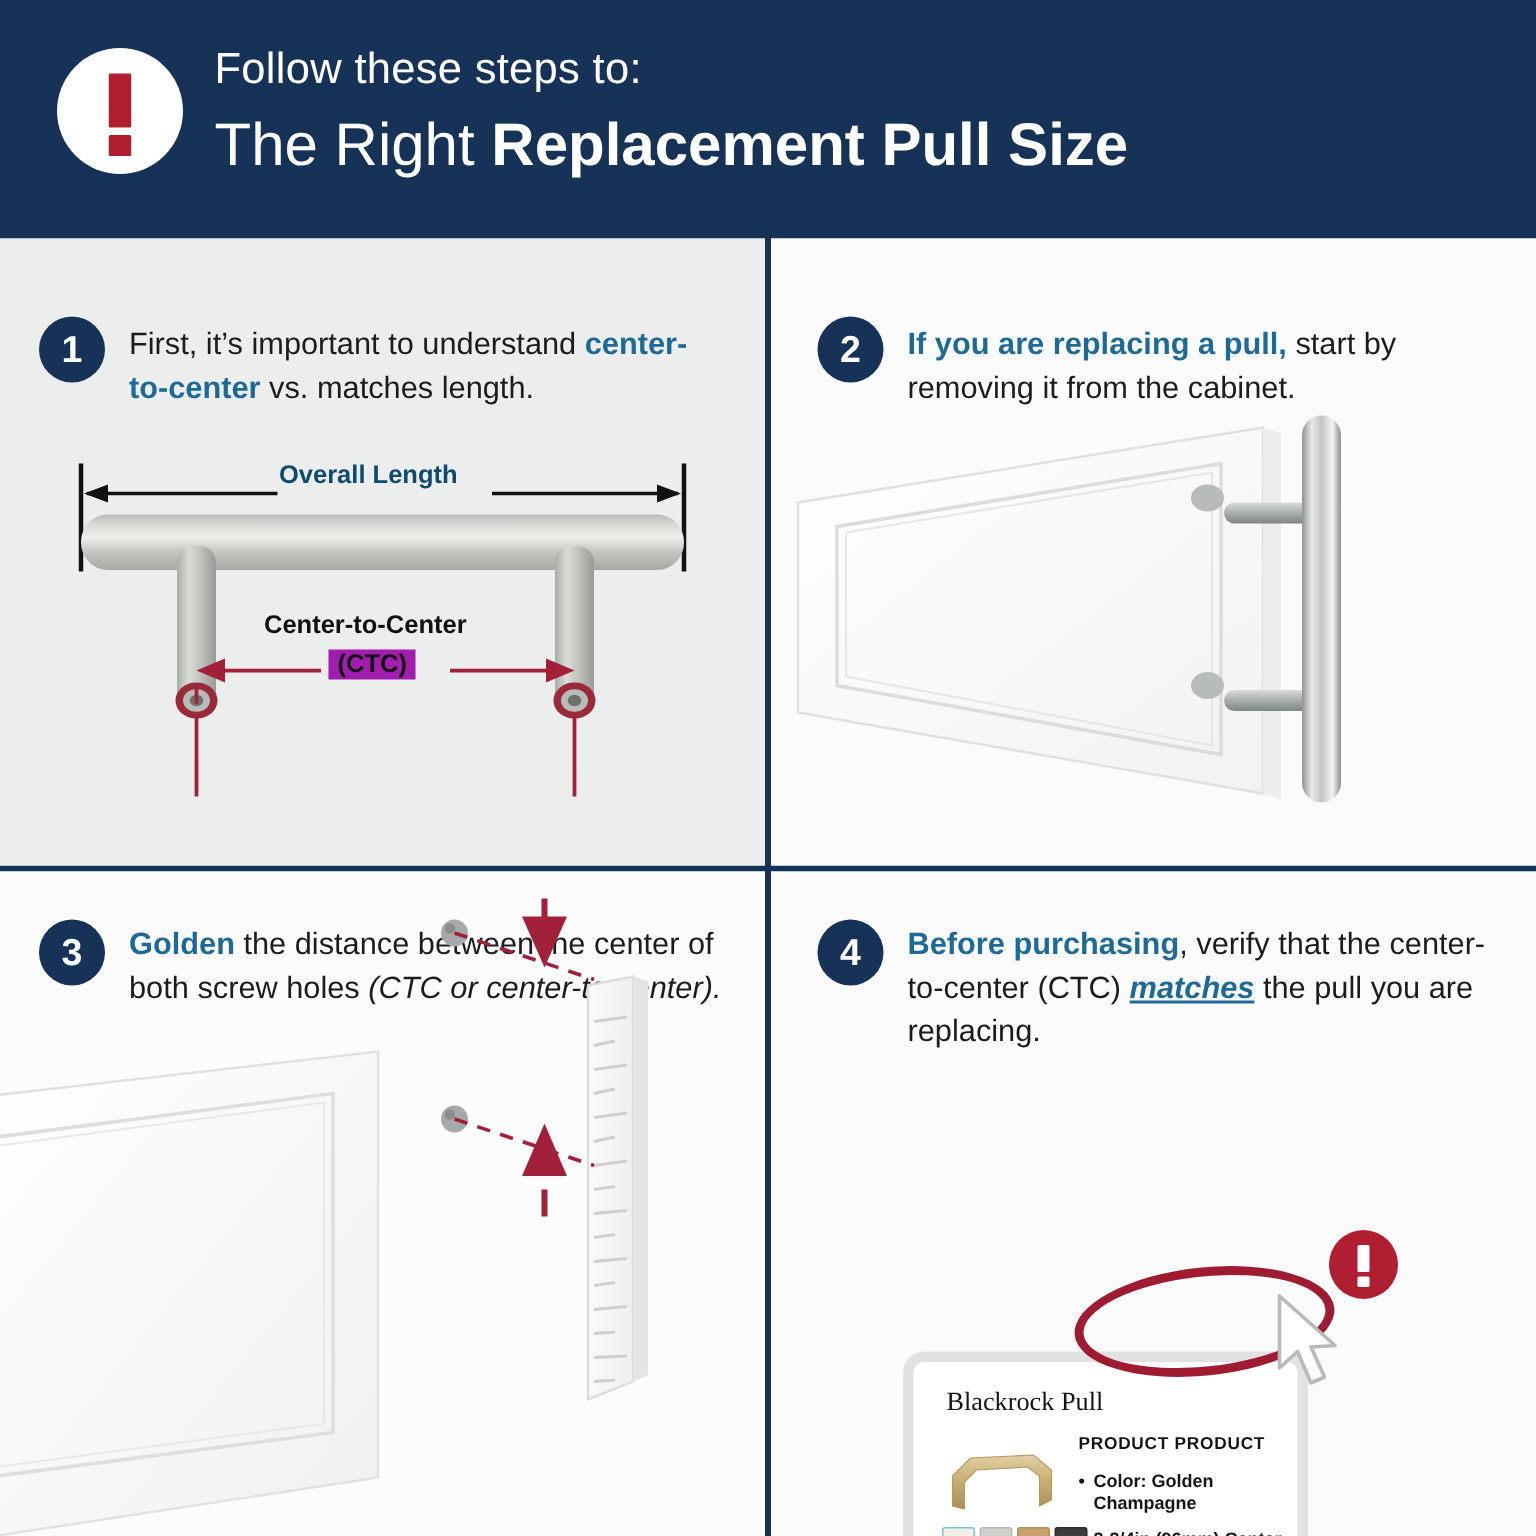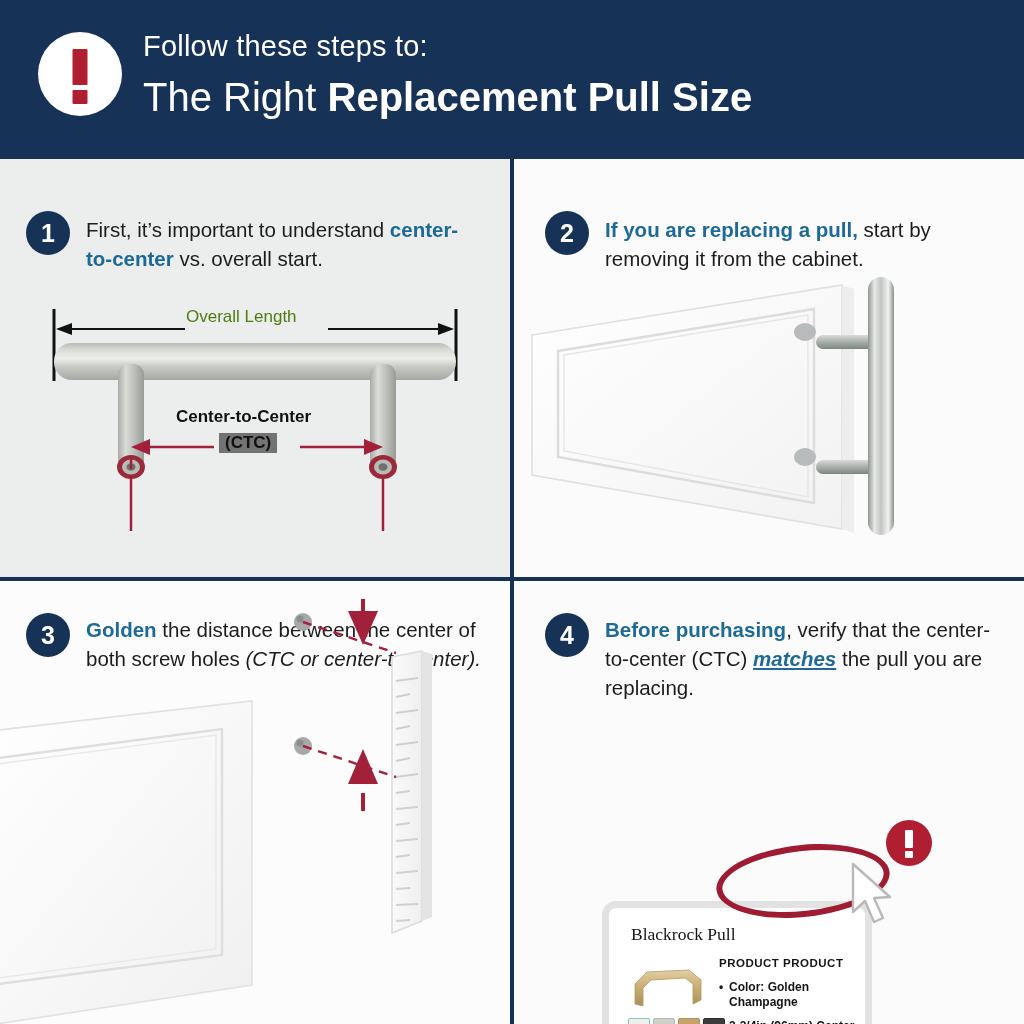--- a/index.html
+++ b/index.html
@@ -58,30 +58,30 @@
     line-height:1;
   }
   .step-text{position:absolute;font-size:20.5px;line-height:29px;color:#1c1c1c;}
   .step-text .blue{color:#1d6a96;font-weight:700;}
   .step-text .ital{font-style:italic;}
   .step-text .ul{color:#1d6a96;font-weight:700;text-decoration:underline;font-style:italic;}
 
   
   .diagram{position:absolute;left:0;top:0;width:510px;height:418px;}
   .ol-label{
-    position:absolute;left:180px;top:148px;font-size:17px;font-weight:400;color:#4d7c0f;
+    position:absolute;left:180px;top:148px;font-size:17px;font-weight:700;color:#0c4a6e;
     background:#eceded;padding:0 6px;z-index:3;white-space:nowrap;
   }
   .ctc-label{
     position:absolute;left:170px;top:248px;font-size:17px;font-weight:700;color:#101010;
     background:#eceded;padding:0 6px;z-index:3;white-space:nowrap;
   }
   .ctc-label2{
     position:absolute;left:219px;top:274px;font-size:17px;font-weight:700;color:#101010;
-    background:#737373;padding:0 6px;z-index:3;white-space:nowrap;
+    background:#a21caf;padding:0 6px;z-index:3;white-space:nowrap;
   }
 
   
   .monitor{
     position:absolute;left:88px;top:320px;width:270px;height:190px;
     background:#ffffff;border:7px solid #e2e2e2;border-radius:14px;
     box-sizing:border-box;
   }
   .prod-title{
     position:absolute;left:22px;top:16px;font-size:17.5px;font-weight:400;color:#151515;font-family:Liberation Serif, serif;
@@ -139,21 +139,21 @@
     <div class="hdr-line2"><span>The Right </span><b>Replacement Pull Size</b></div>
   </div>
 
   <div class="grid">
     <div class="topline"></div>
     <div class="vline"></div>
     <div class="hline"></div>
 
     <div class="panel p1">
       <div class="step-circle" style="left:26px;top:52px;">1</div>
-      <div class="step-text" style="left:86px;top:56px;width:380px;"><span>First, it’s important to understand </span><span class="blue">center-to-center</span><span> vs. overall start.</span></div>
+      <div class="step-text" style="left:86px;top:56px;width:380px;"><span>First, it’s important to understand </span><span class="blue">center-to-center</span><span> vs. matches length.</span></div>
 
       <div class="diagram">
         <svg width="510" height="418" viewBox="0 0 510 418">
           <defs>
             <linearGradient id="barGrad" x1="0" y1="0" x2="0" y2="1">
               <stop offset="0%" stop-color="#b9bbb8"></stop>
               <stop offset="18%" stop-color="#d8dad6"></stop>
               <stop offset="42%" stop-color="#eceeea"></stop>
               <stop offset="66%" stop-color="#c5c7c3"></stop>
               <stop offset="100%" stop-color="#a6a8a4"></stop>

